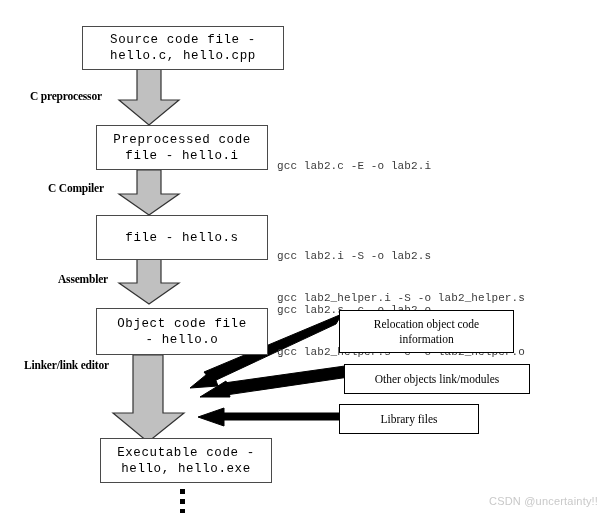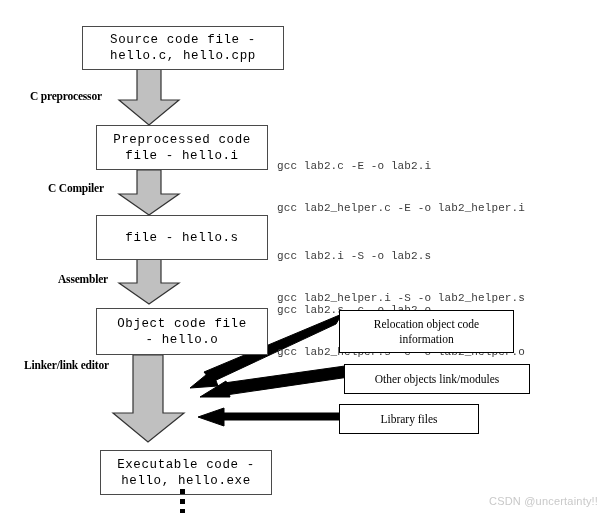--- a/index.html
+++ b/index.html
@@ -150,36 +150,35 @@
 
   <div class="stage-box" style="left:96px; top:215px; width:172px; height:45px;">
     <span>file - hello.s</span>
   </div>
 
   <div class="stage-box" style="left:96px; top:308px; width:172px; height:47px;">
     <span>Object code file</span>
     <span>- hello.o</span>
   </div>
 
-  <div class="stage-box" style="left:100px; top:438px; width:172px; height:45px;margin-top:12px;">
+  <div class="stage-box" style="left:100px; top:438px; width:172px; height:45px;">
     <span>Executable code -</span>
     <span>hello, hello.exe</span>
   </div>
 
   <div class="phase-label" style="left:30px; top:90px;">C preprocessor</div>
 
   <div class="phase-label" style="left:48px; top:182px;">C Compiler</div>
 
   <div class="phase-label" style="left:58px; top:273px;">Assembler</div>
 
   <div class="phase-label" style="left:24px; top:359px;">Linker/link editor</div>
 
   <div class="cmd-block" style="left:277px; top:131px;">
     <span class="cmd-line">gcc lab2.c -E -o lab2.i</span>
-    <span class="cmd-line">gcc lab2_helper.c -E -o lab2_helper.i</span>
   </div>
 
   <div class="cmd-block" style="left:277px; top:221px;">
     <span class="cmd-line">gcc lab2.i -S -o lab2.s</span>
     <span class="cmd-line">gcc lab2_helper.i -S -o lab2_helper.s</span>
   </div>
 
   <div class="cmd-block" style="left:277px; top:275px;">
     <span class="cmd-line">gcc lab2.s -c -o lab2.o</span>
     <span class="cmd-line">gcc lab2_helper.s -c -o lab2_helper.o</span>

